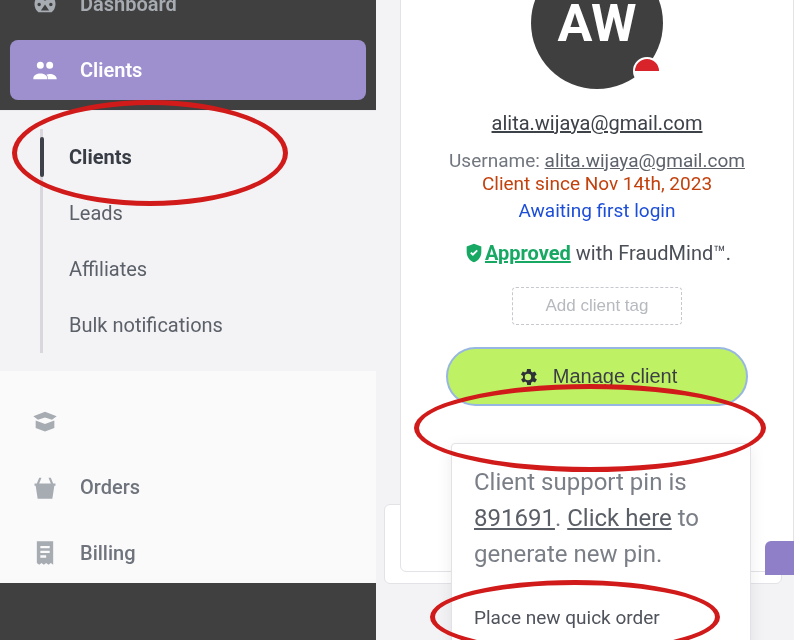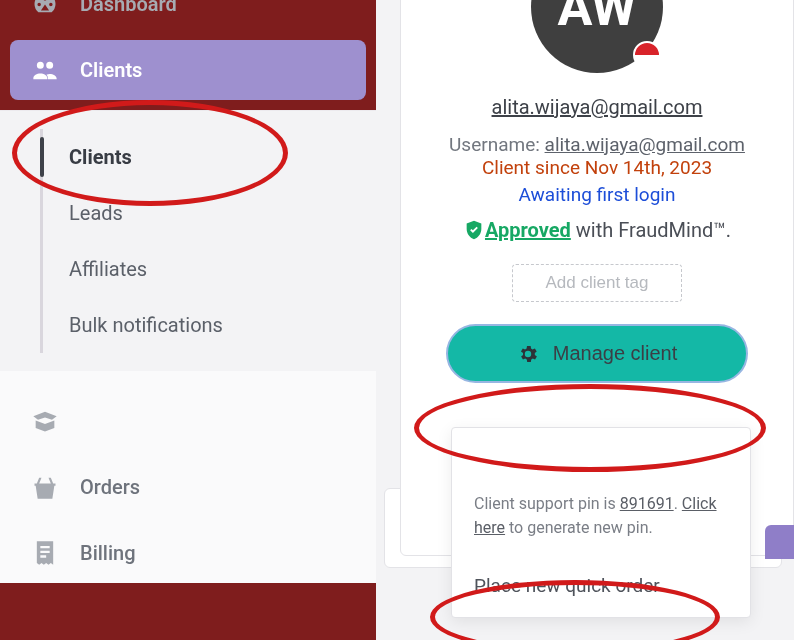--- a/index.html
+++ b/index.html
@@ -11,21 +11,21 @@
     overflow: hidden;
     position: relative;
     color: #4c5560;
   }
   .sidebar {
     position: absolute;
     left: 0;
     top: 0;
     width: 376px;
     height: 640px;
-    background: #7f1d1d;
+    background: #404040;
   }
   .nav-top {
     padding: 0 10px 10px 10px;
   }
   .nav-item {
     display: flex;
     align-items: center;
     padding: 16px 18px;
     border-radius: 8px;
     margin-top: 6px;
@@ -84,21 +84,21 @@
     background: #fafafb;
   }
   .nav-bottom .nav-item {
     color: #6e737c;
     font-weight: 500;
   }
   .nav-bottom .nav-item .nicon { fill: #a7abb2; }
   .right {
     position: absolute;
     left: 376px;
-    top: 0;
+    top: 16px;
     right: 0;
     height: 556px;
     background: #f3f3f5;
   }
   .card {
     position: absolute;
     left: 24px;
     right: 0;
     top: -30px;
     bottom: 0;
@@ -152,21 +152,21 @@
   }
   .meta {
     font-size: 19px;
     color: #72777f;
     margin-top: 14px;
   }
   .meta .uname { text-decoration: underline; cursor: pointer; color: #5d626b; }
   .since { font-size: 19px; color: #c2410c; }
   .await { font-size: 19px; color: #1d4ed8; margin-top: 4px; }
   .fraud {
-    margin-top: 12px;
+    margin-top: 19px;
     font-size: 20px;
     color: #4a4e56;
     display: flex;
     align-items: center;
     justify-content: center;
   }
   .fraud .shield {
     width: 22px;
     height: 24px;
     fill: #17a864;
@@ -186,21 +186,21 @@
     font-size: 17px;
     cursor: pointer;
     background: #fff;
   }
   .manage-btn {
     margin-top: 22px;
     width: 86%;
     max-width: 310px;
     padding: 16px 10px;
     border: 2px solid #97b6e2;
-    background: #14b8a6;
+    background: #bef264;
     border-radius: 30px;
     font-size: 20px;
     color: #3b3e45;
     display: inline-flex;
     align-items: center;
     justify-content: center;
     gap: 14px;
     cursor: pointer;
     position: relative;
     z-index: 2;
@@ -213,24 +213,23 @@
     width: 300px;
     background: #fff;
     border: 1px solid #e2e2e6;
     border-radius: 4px;
     box-shadow: 0 4px 16px rgba(0,0,0,0.08);
     padding: 20px 22px;
     text-align: left;
     z-index: 3;
   }
   .dropdown .pinline {
-    font-size: 16px;
+    font-size: 24px;
     color: #7a7e86;
     line-height: 1.5;
-    margin-top: 44px;
   }
   .dropdown .pinline .pin { text-decoration: underline; color: #5a5e66; cursor: pointer; }
   .dropdown .pinline .clk { text-decoration: underline; color: #5a5e66; cursor: pointer; }
   .dropdown .quick {
     margin-top: 34px;
     font-size: 19px;
     color: #4f535b;
     cursor: pointer;
   }
   .purple-slab {

